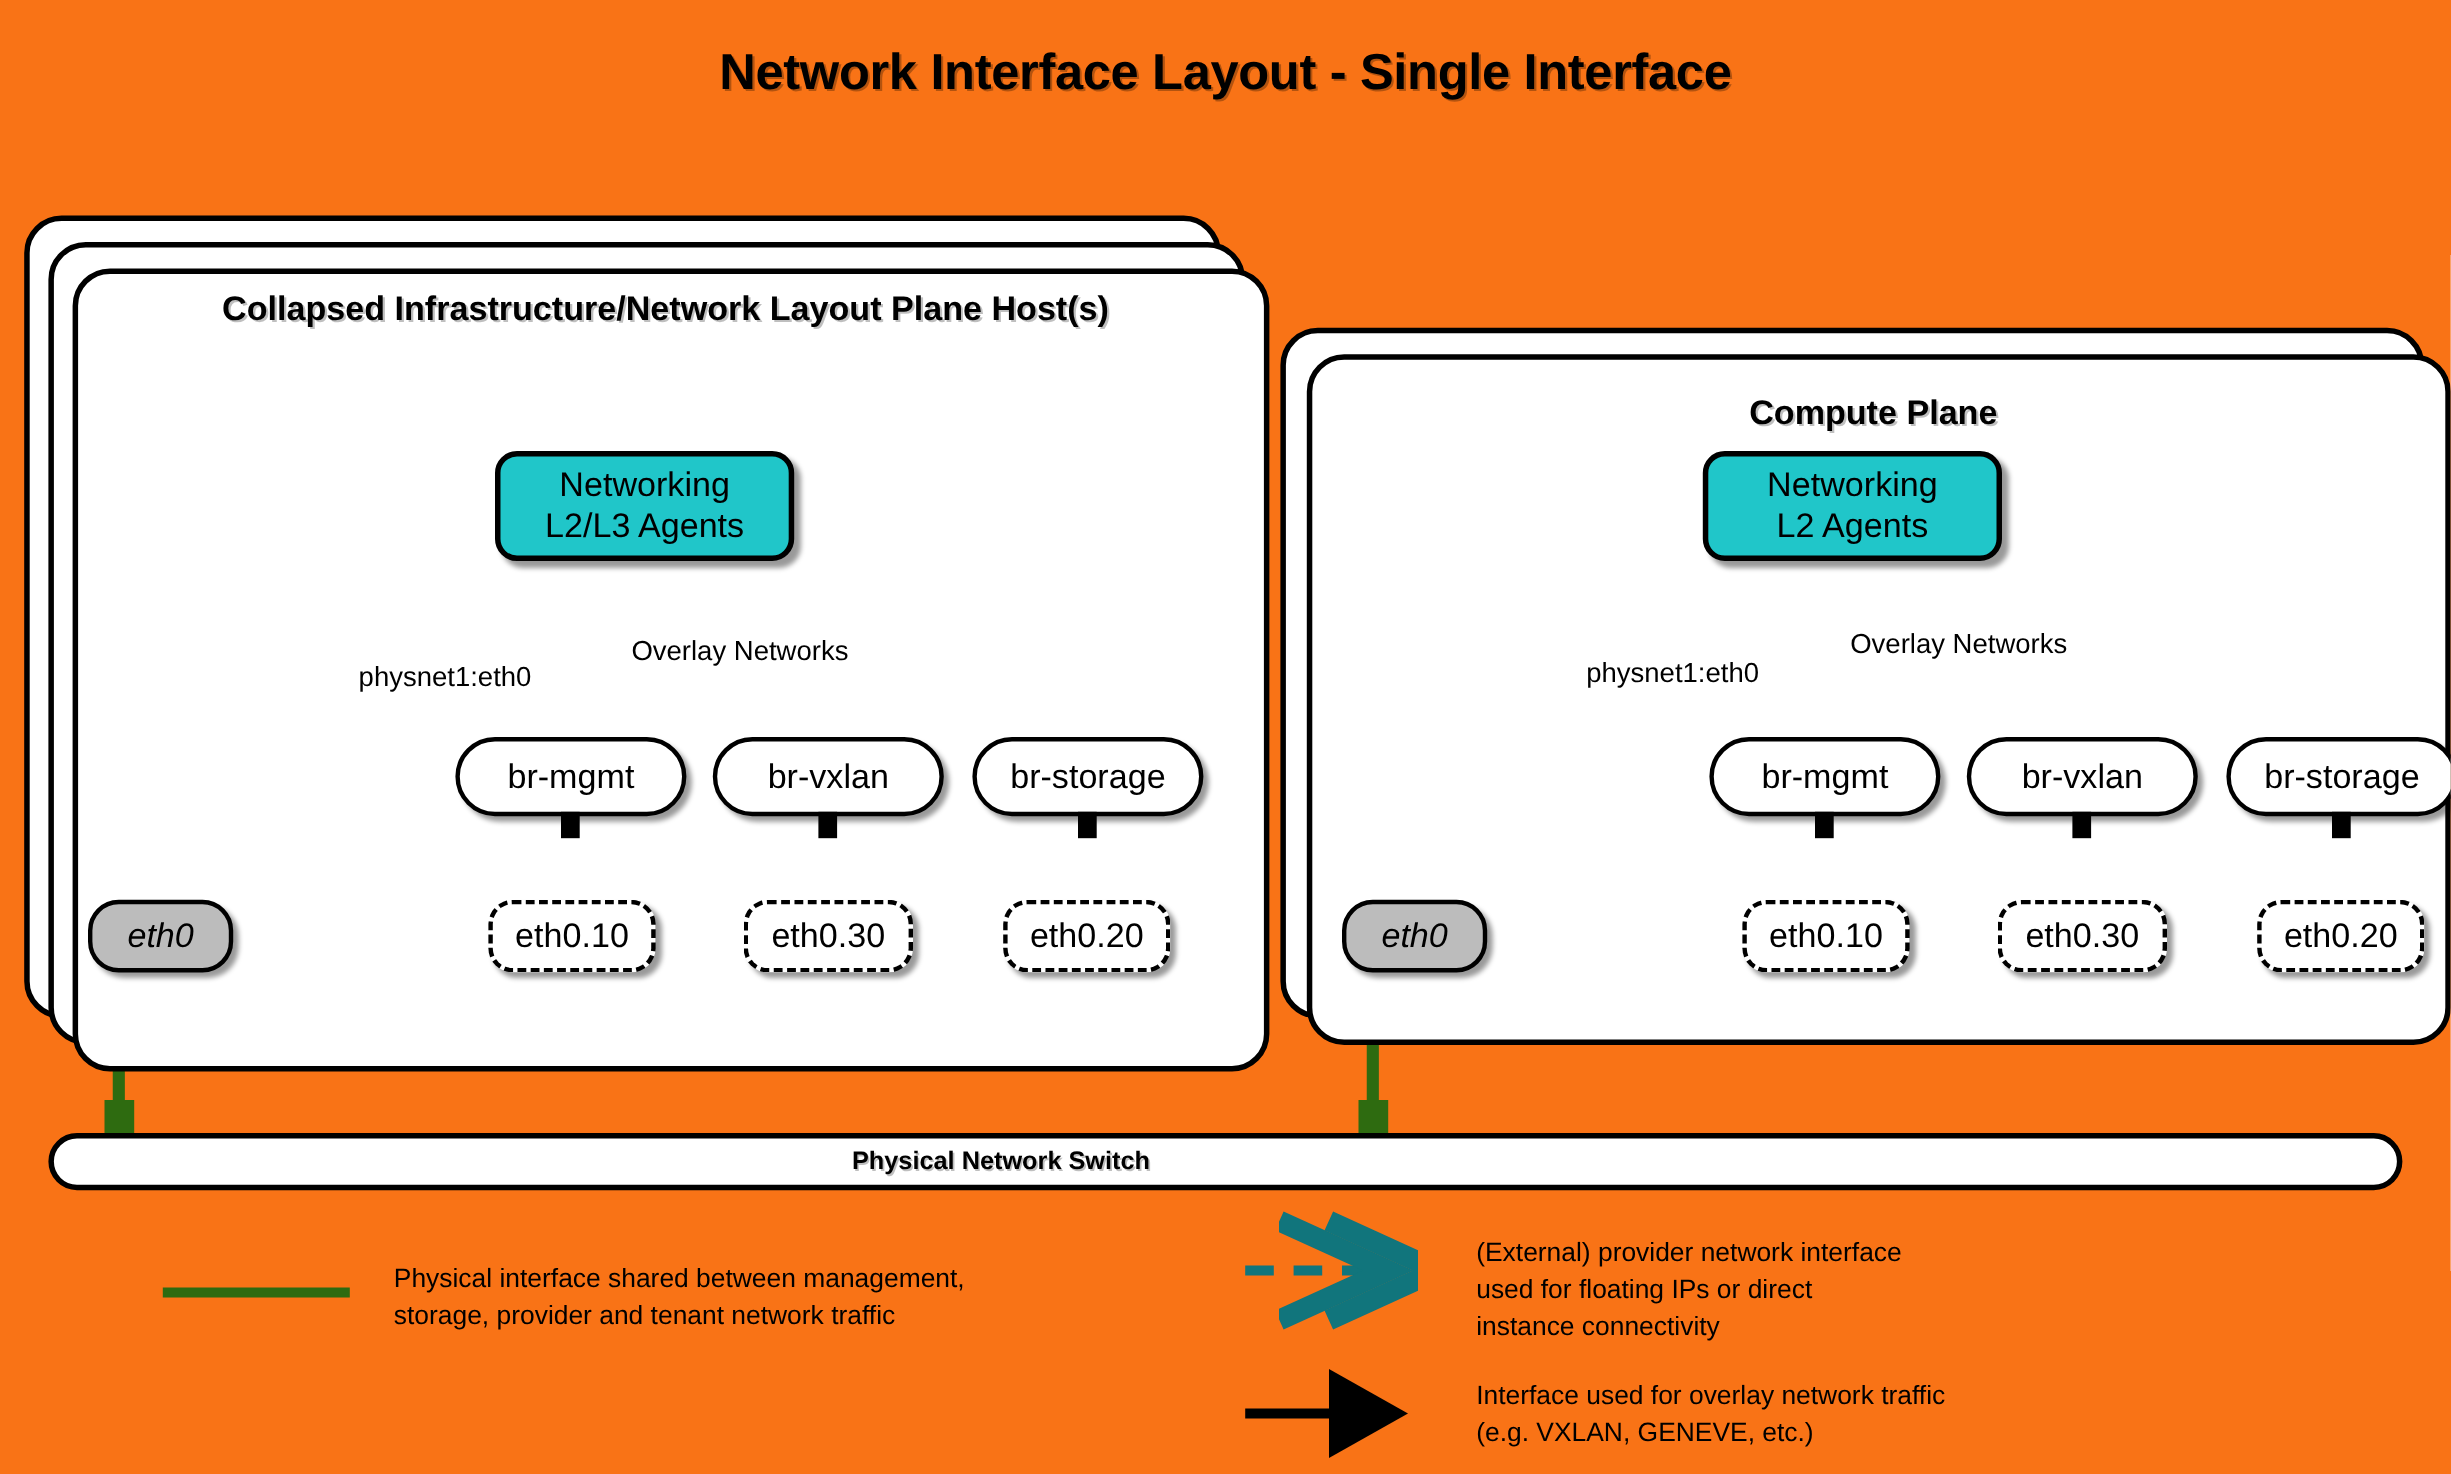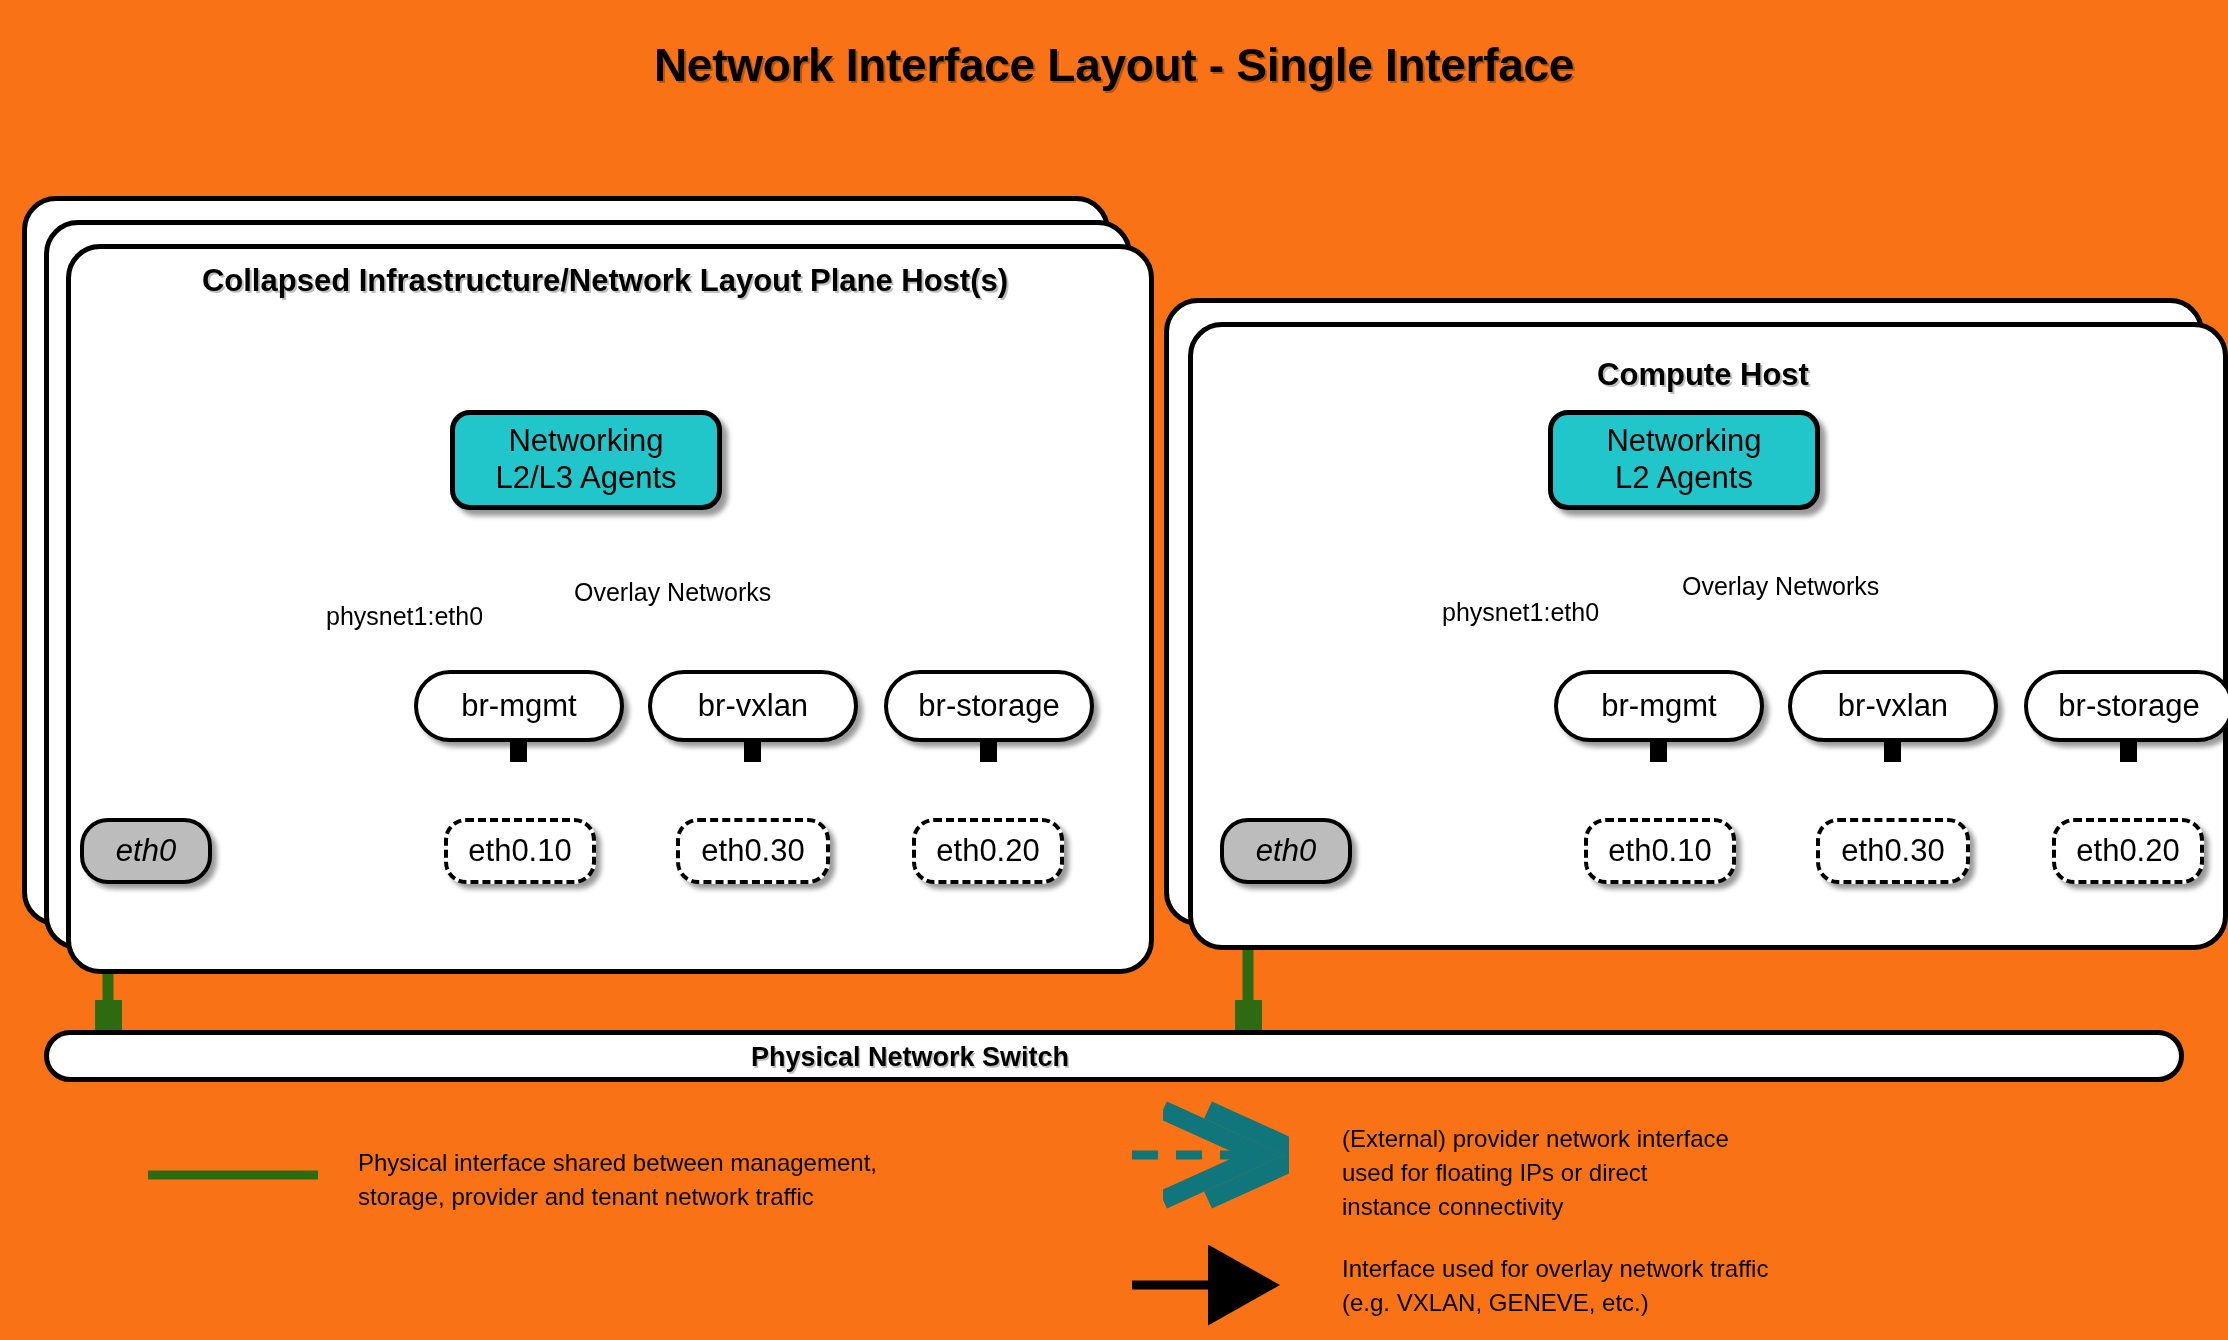--- a/index.html
+++ b/index.html
@@ -115,21 +115,21 @@
     border: 5px solid #000;
     border-radius: 28px;
     background: #fff;
     box-sizing: border-box;
   }
   #switch-label {
     position: absolute;
     left: 0; top: 1042px;
     width: 1820px;
     text-align: center;
-    font-size: 27px;
+    font-size: 23px;
     font-weight: bold;
     text-shadow: 1.5px 1.5px 0 rgba(0,0,0,0.25);
   }
 
   
   .legend-text {
     position: absolute;
     font-size: 24px;
     line-height: 1.42;
     white-space: pre-line;
@@ -215,21 +215,21 @@
 
   <div class="node phys" style="left:80px; top:818px; width:132px; height:66px;">eth0</div>
 
   <div class="node vlan" style="left:444px; top:818px; width:152px; height:66px;">eth0.10</div>
   <div class="node vlan" style="left:676px; top:818px; width:154px; height:66px;">eth0.30</div>
   <div class="node vlan" style="left:912px; top:818px; width:152px; height:66px;">eth0.20</div>
 
   <div class="host-stack">
     <div class="host-layer" style="left:1164px; top:298px; width:1030px; height:618px;"></div>
     <div class="host-layer" style="left:1188px; top:322px; width:1030px; height:618px;"></div>
-    <div class="host-title" style="left:1188px; top:356px; width:1030px;">Compute Host</div>
+    <div class="host-title" style="left:1188px; top:356px; width:1030px;">Compute Plane</div>
   </div>
 
   <div class="node agents" style="left:1548px; top:410px; width:272px; height:100px; background:#20c6c9;">Networking
 L2 Agents</div>
 
   <div class="edge-label" style="left:1442px; top:598px;">physnet1:eth0</div>
   <div class="edge-label" style="left:1682px; top:572px;">Overlay Networks</div>
 
   <div class="node" style="left:1554px; top:670px; width:210px; height:72px;">br-mgmt</div>
   <div class="port" style="left:1650px; top:738px;"></div>

